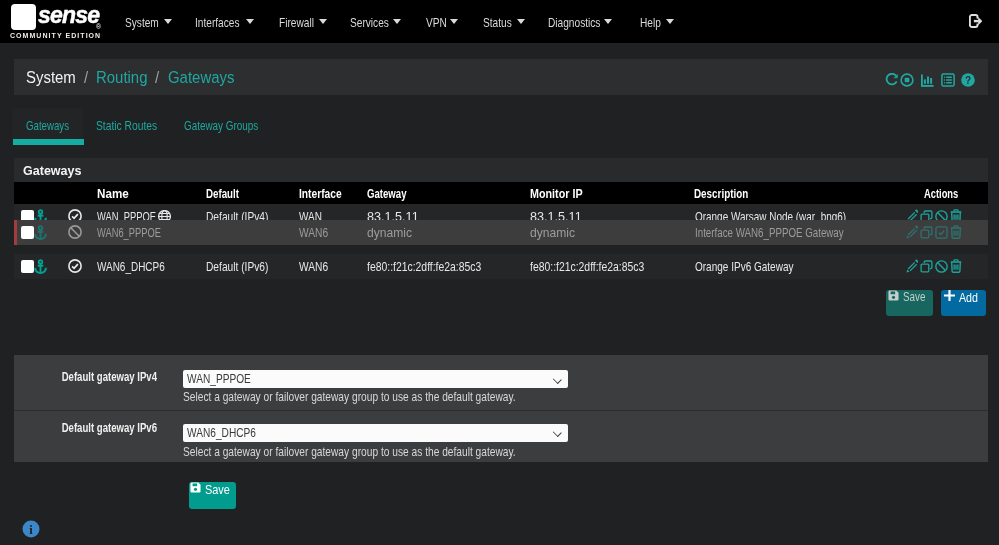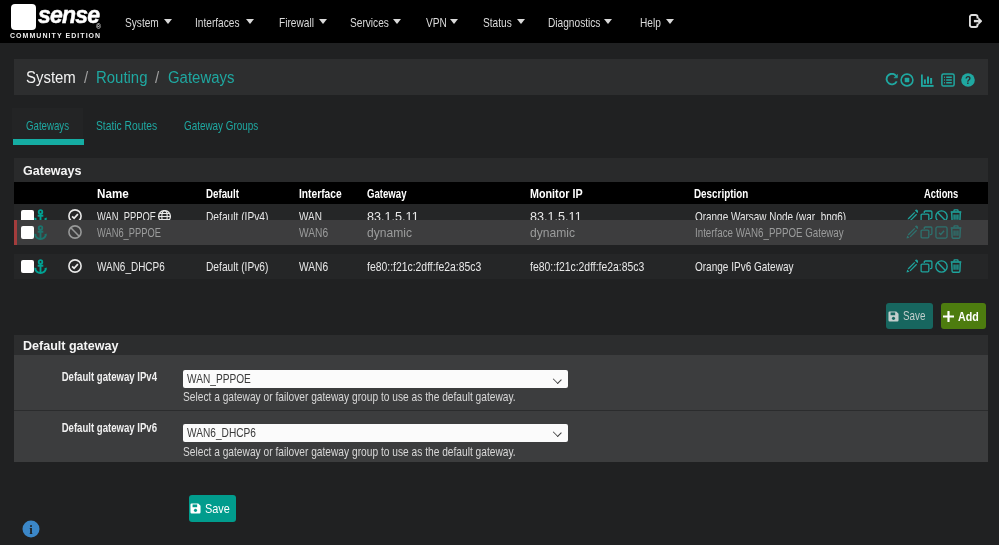--- a/index.html
+++ b/index.html
@@ -42,27 +42,27 @@
 .cb { position:absolute; left:7px; top:6px; width:13px; height:13px; background:#fff; border-radius:2px; }
 .anchor { position:absolute; left:20px; top:5px; color:#00a294; }
 .alt .anchor { opacity:0.55; }
 .sticon { position:absolute; left:54px; top:4.5px; color:#e8e8e8; }
 .alt .sticon { color:#989999; }
 .globe { position:absolute; left:144px; top:6px; }
 .acticons { position:absolute; left:892px; top:5px; color:#1ea49d; display:flex; gap:2px; align-items:center; }
 .alt .acticons { opacity:0.5; }
 
 
-.btn { position:absolute; height:26px; border-radius:3px; color:#fff; font-size:13px; display:flex; align-items:center; justify-content:center; gap:4px;margin-top:13px; }
+.btn { position:absolute; height:26px; border-radius:3px; color:#fff; font-size:13px; display:flex; align-items:flex-start; justify-content:center; gap:4px; }
 .btn span { display:inline-block; transform:scaleX(0.85); transform-origin:0 50%; }
 #btnsave1 { left:886px; top:290px; width:47px; background:#17665f; color:#c3cecd; font-size:12.6px; }
 #btnsave1 span { transform:scaleX(0.78); }
 #btnadd span { transform:scaleX(0.82); }
 #btnsave2 span { transform:scaleX(0.84); }
-#btnadd { left:941px; top:290px; width:45px; background:#4d7c0f;font-weight:bold; }
+#btnadd { left:941px; top:290px; width:45px; background:#0369a1; }
 #btnsave2 { left:189px; top:482px; width:47px; height:27px; background:#019c8d; }
 
 
 #panel2 { position:absolute; left:14px; top:335px; width:974px; height:127px; }
 #p2head { position:absolute; left:0; top:0; width:974px; height:20px; background:#2c2d2e; }
 #p2head span { position:absolute; left:9px; top:3px; color:#f5f5f5; font-weight:bold; font-size:13.2px; transform:scaleX(0.95); transform-origin:0 0; }
 #p2body { position:absolute; left:0; top:20px; width:974px; height:107px; background:#3c3d3e; }
 .fl { position:absolute; width:138px; text-align:right; font-size:13px; font-weight:bold; color:#f0f0f0; left:5px; transform:scaleX(0.737); transform-origin:100% 0; white-space:nowrap; }
 .sel { position:absolute; left:169px; width:385px; height:18px; background:#fbfbfb; border-radius:2px; font-size:13px; color:#3a3a3a; padding:1px 6px 0 4px; }
 .sel span { display:inline-block; transform:scaleX(0.78); transform-origin:0 0; white-space:nowrap; }
@@ -335,23 +335,20 @@
   <span>Save</span>
 </div>
 <div class="btn" id="btnadd">
   <svg width="11" height="11" viewBox="0 0 12 12" stroke="#fff" stroke-width="2.4" stroke-linecap="round">
       <path d="M6 0.8 V11.2 M0.8 6 H11.2"></path>
     </svg>
   <span>Add</span>
 </div>
 
 <div id="panel2">
-  <div id="p2head">
-      <span>Default gateway</span>
-    </div>
   <div id="p2body"></div>
   <div class="fl" style="top:33.5px">Default gateway IPv4</div>
   <div class="sel" style="top:35px"><span>WAN_PPPOE</span></div>
   <div class="help" style="top:55px">Select a gateway or failover gateway group to use as the default gateway.</div>
   <div id="divider"></div>
   <div class="fl" style="top:84.5px">Default gateway IPv6</div>
   <div class="sel" style="top:88.5px"><span>WAN6_DHCP6</span></div>
   <div class="help" style="top:110px">Select a gateway or failover gateway group to use as the default gateway.</div>
 </div>
 

